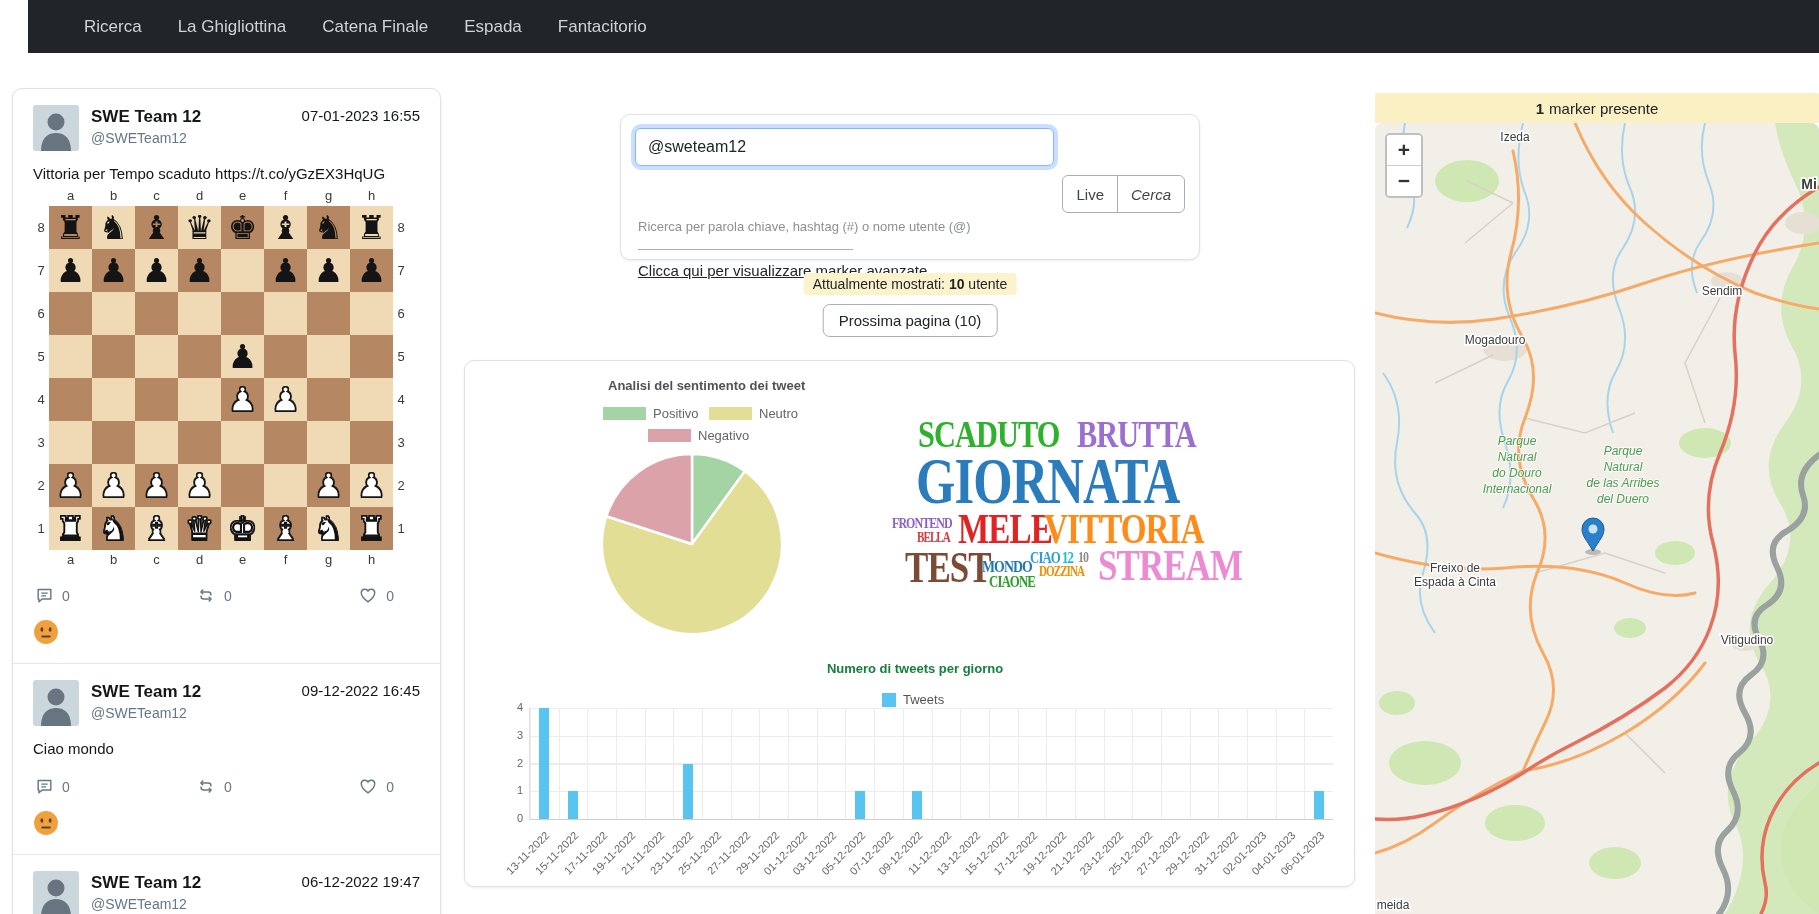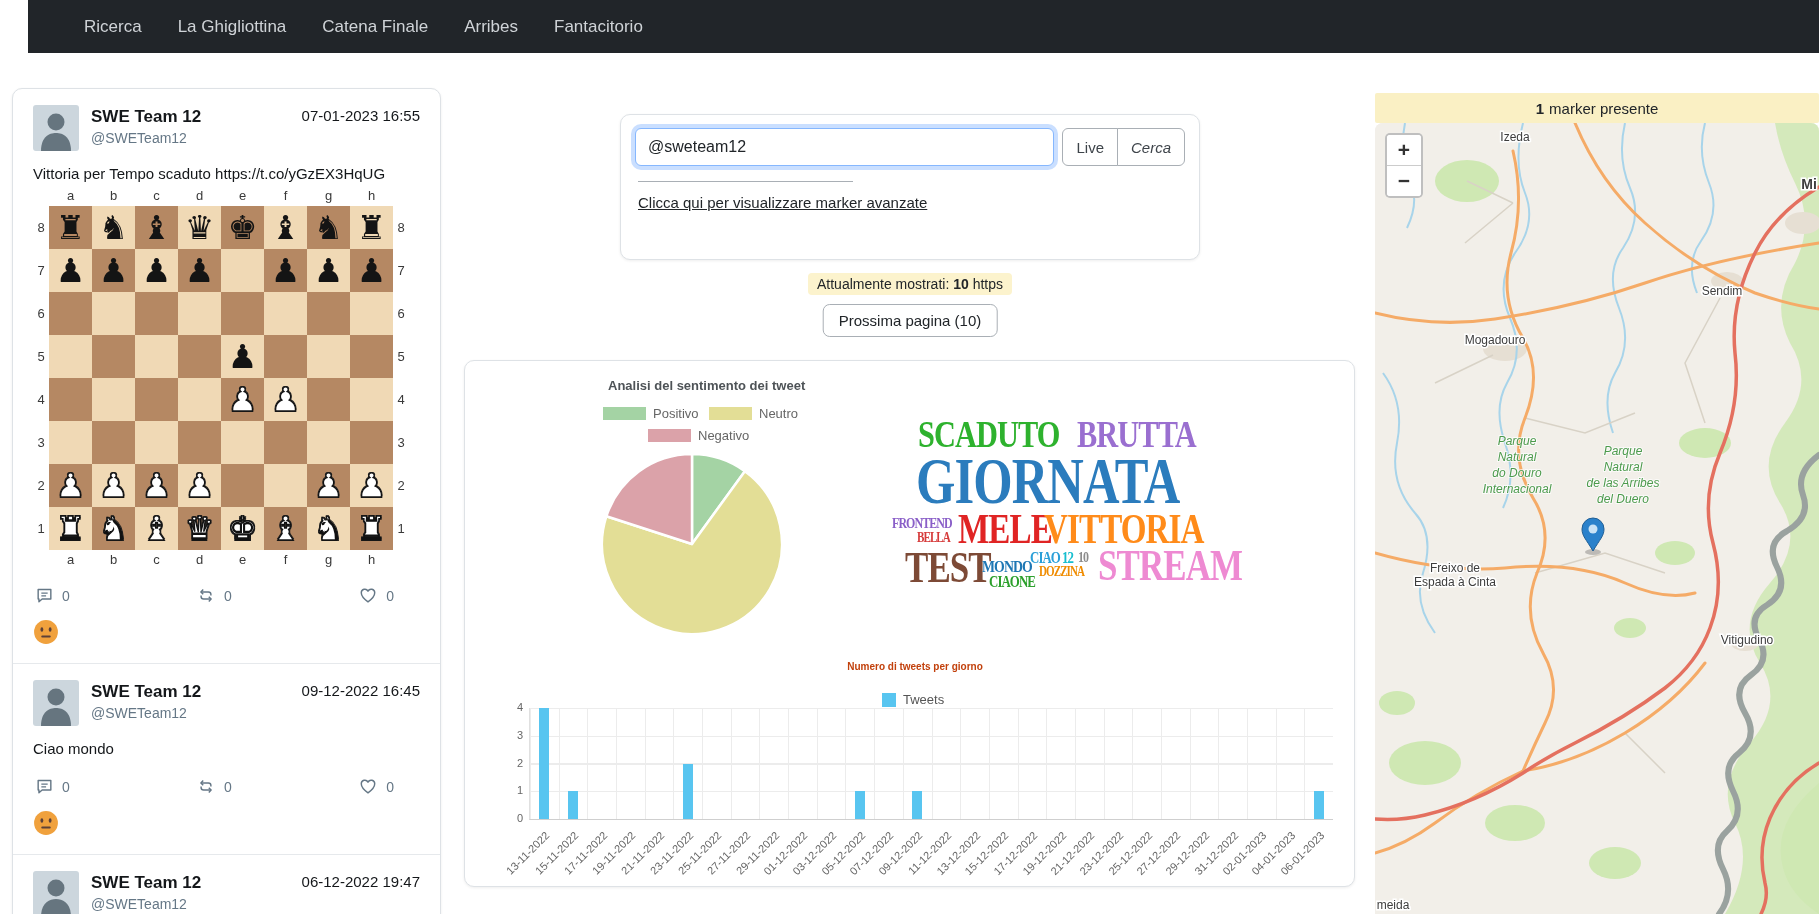--- a/index.html
+++ b/index.html
@@ -44,21 +44,21 @@
   .act svg{display:block;}
   .t-emoji{margin-top:14px;}
   
   .search-card{position:absolute;left:620px;top:114px;width:580px;height:146px;
     border:1px solid #dee2e6;border-radius:10px;background:#fff;
     box-shadow:0 1px 3px rgba(0,0,0,.07);box-sizing:border-box;padding:13px 14px;}
   .search-row{display:flex;}
   .search-input{flex:1;height:38px;box-sizing:border-box;border:1px solid #86b7fe;border-radius:6px;
     box-shadow:0 0 0 4px rgba(13,110,253,.22);padding:0 12px;font-size:16px;
     font-family:"Liberation Sans",sans-serif;color:#212529;outline:none;margin-right:8px;}
-  .btn-grp{display:flex;}
+  .btn-grp{display:flex;margin-top:47px;}
   .btn{height:38px;background:#fff;border:1px solid #a9afb5;color:#3e444a;font-size:15px;
     padding:0 13px;cursor:pointer;font-family:"Liberation Sans",sans-serif;}
   .btn.first{border-radius:6px 0 0 6px;}
   .btn.last{border-radius:0 6px 6px 0;margin-left:-1px;font-style:italic;}
   .search-help{font-size:13px;color:#8b9096;margin-top:6px;margin-left:3px;}
   .search-divider{width:215px;border:none;border-top:1px solid #a9afb5;margin:15px 0 12px 3px;}
   .adv-link{font-size:15px;color:#212529;text-decoration:underline;margin-left:3px;cursor:pointer;display:inline-block;}
   .shown-badge{position:absolute;left:910px;top:273px;transform:translateX(-50%);
     background:#fcf3cd;color:#212529;font-size:14px;padding:3px 9px;border-radius:4px;white-space:nowrap;}
   .next-btn{position:absolute;left:910px;top:304px;transform:translateX(-50%);
@@ -69,21 +69,21 @@
     border:1px solid #dee2e6;border-radius:10px;background:#fff;
     box-shadow:0 1px 3px rgba(0,0,0,.07);box-sizing:border-box;}
   .pie-title{position:absolute;left:143px;top:17px;font-size:13px;font-weight:bold;color:#4e5357;}
   .legend-item{position:absolute;display:flex;align-items:center;gap:7px;font-size:13px;color:#666;}
   .pie-swatch{width:43px;height:13px;display:inline-block;}
   #pie-svg{position:absolute;left:133px;top:89px;}
   #wordcloud{position:absolute;left:0;top:0;width:100%;height:100%;pointer-events:none;font-family:Liberation Serif, serif;}
   .wc{position:absolute;font-weight:bold;letter-spacing:-1px;line-height:.95;
     transform:scale(.92,1.18);transform-origin:0 0;white-space:nowrap;}
   .bar-title{position:absolute;left:450px;top:300px;transform:translateX(-50%);
-    font-size:10px;font-weight:bold;color:#c2410c;}
+    font-size:13px;font-weight:bold;color:#15803d;}
   .bar-legend{position:absolute;left:417px;top:331px;display:flex;align-items:center;gap:7px;
     font-size:13px;color:#555;}
   .bar-swatch{width:14px;height:14px;display:inline-block;}
   #bar-plot{position:absolute;left:64px;top:347px;width:803px;height:111px;
     border-bottom:1px solid #cfcfcf;border-left:1px solid #e0e0e0;
     background-image:repeating-linear-gradient(to right,#ececec 0 1px,transparent 1px 28.68px),
                      repeating-linear-gradient(to bottom,#ececec 0 1px,transparent 1px 27.75px);}
   .bar{position:absolute;bottom:0;width:10px;background:#58c5f0;}
   .ytick{position:absolute;width:20px;text-align:right;font-size:11px;color:#666;}
   #bar-xlabels{position:absolute;left:64px;top:462px;width:803px;height:65px;}
@@ -104,21 +104,21 @@
   .ml-city{font-size:14px;font-weight:bold;fill:#3d3d3d;text-anchor:middle;paint-order:stroke;stroke:#ffffff;stroke-width:3px;}
   .ml-park{font-size:12px;font-style:italic;fill:#4c9a4c;text-anchor:middle;paint-order:stroke;stroke:rgba(255,255,255,.7);stroke-width:2px;}
 </style>
 </head>
 <body>
 
 <div class="navbar">
   <span class="nav-item">Ricerca</span>
   <span class="nav-item">La Ghigliottina</span>
   <span class="nav-item">Catena Finale</span>
-  <span class="nav-item">Arribes</span>
+  <span class="nav-item">Espada</span>
   <span class="nav-item">Fantacitorio</span>
 </div>
 
 <div class="tweets-col">
 
   <div class="tweet">
     <div class="t-head">
       <div class="avatar">
         <svg width="46" height="46" viewBox="0 0 46 46">
           <circle cx="23" cy="17" r="8.5" fill="#66757f"></circle>
@@ -399,28 +399,29 @@
 </div>
 
 <div class="search-card">
   <div class="search-row">
     <input class="search-input" type="text" value="@sweteam12" style="">
     <div class="btn-grp">
       <button class="btn first">Live</button>
       <button class="btn last">Cerca</button>
     </div>
   </div>
+  <div class="search-help">Ricerca per parola chiave, hashtag (#) o nome utente (@)</div>
   <hr class="search-divider">
   <span class="adv-link">Clicca qui per visualizzare marker avanzate</span>
 </div>
 
 <div class="shown-badge">
   <span>Attualmente mostrati:</span>
   <b>10</b>
-  <span>https</span>
+  <span>utente</span>
 </div>
 <button class="next-btn">Prossima pagina (10)</button>
 
 <div class="charts-card" style="position:absolute;">
   <div class="pie-title">Analisi del sentimento dei tweet</div>
 
   <div class="legend-item" style="left:138px;top:45px;">
     <span class="pie-swatch" style="background: rgb(164, 211, 164);"></span>
     <span>Positivo</span>
   </div>

